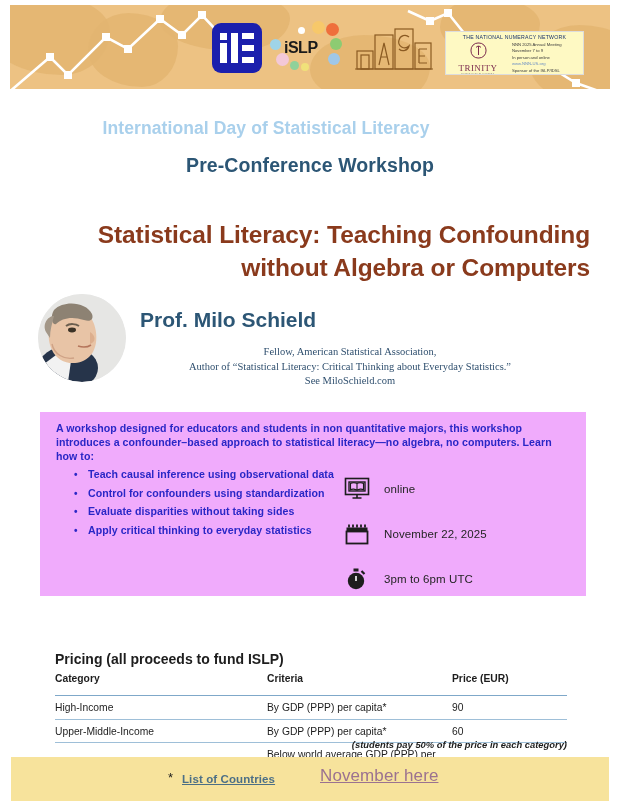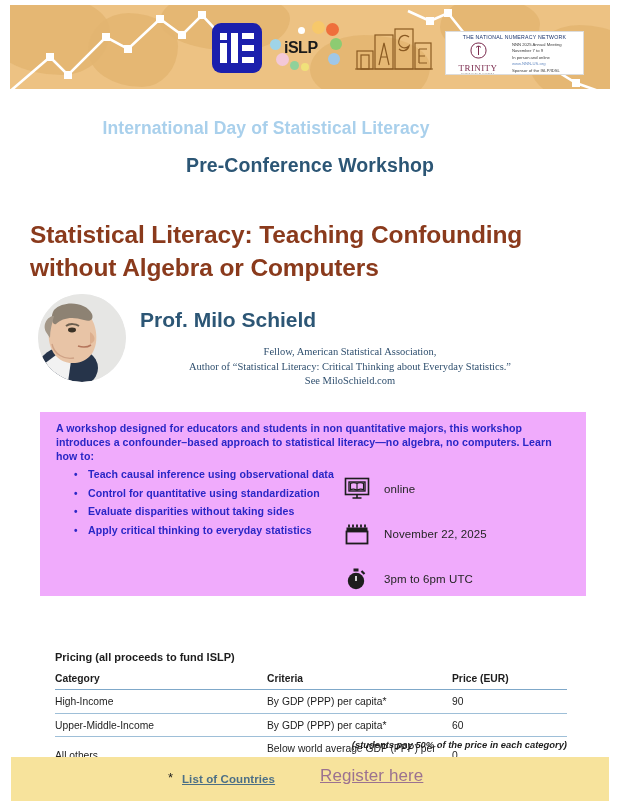--- a/index.html
+++ b/index.html
@@ -32,35 +32,35 @@
   
   .islp{left:258px;top:14px;width:80px;height:56px;}
   .dot{position:absolute;border-radius:50%;}
   .islp-word{position:absolute;left:16px;top:20px;font-weight:bold;font-size:16px;color:#1a1a1a;letter-spacing:-.5px;font-family:"Liberation Sans",sans-serif;}
 
   
   .iase{left:345px;top:20px;width:78px;height:46px;}
   .iase svg{display:block;}
 
   
-  .trinity{left:435px;top:26px;width:137px;height:42px;background:#ffffff;border:1px solid #dcdcdc;overflow:hidden;}
+  .trinity{left:435px;top:26px;width:137px;height:42px;background:#fef9c3;border:1px solid #dcdcdc;overflow:hidden;}
   .tr-title{position:absolute;left:3px;top:2px;right:3px;font-size:5.2px;letter-spacing:.25px;color:#16306b;font-family:"Liberation Sans",sans-serif;text-align:center;font-weight:normal;}
   .tr-left{position:absolute;left:4px;top:10px;width:56px;text-align:center;}
   .tr-name{font-family:"Liberation Serif",serif;color:#7b2b4e;font-size:9px;letter-spacing:.4px;}
   .tr-sub{font-family:"Liberation Serif",serif;color:#8d8d8d;font-size:4.6px;letter-spacing:.6px;margin-top:-1px;}
   .tr-lines{position:absolute;left:66px;top:10px;right:3px;}
   .tr-line{font-size:4.2px;line-height:6.4px;color:#3a3a3a;white-space:nowrap;}
   .tr-line.lk{color:#6b8fc4;}
 
   
   .eyebrow{position:absolute;left:0;top:118px;width:532px;text-align:center;
     font-size:17.5px;font-weight:bold;color:#a9d0ec;letter-spacing:.1px;}
   .subtitle{position:absolute;left:0;top:154px;width:620px;text-align:center;
     font-size:19.5px;font-weight:bold;color:#2c5675;letter-spacing:.1px;}
-  .maintitle{position:absolute;left:30px;top:218px;width:560px;text-align:left;
+  .maintitle{position:absolute;left:30px;top:218px;width:560px;text-align:right;
     font-size:24.5px;font-weight:bold;color:#8a3a1c;line-height:33px;letter-spacing:-.1px;}
 
   
   .portrait{position:absolute;left:38px;top:294px;width:88px;height:88px;border-radius:50%;
     overflow:hidden;background:#e9e9e9;}
   .speaker-name{position:absolute;left:140px;top:308px;width:450px;
     font-size:21px;font-weight:bold;color:#2c5675;}
   .speaker-meta{position:absolute;left:110px;top:345px;width:480px;text-align:center;
     font-family:"Liberation Serif",serif;font-size:10.5px;color:#2f4f6e;line-height:14.5px;}
 
@@ -72,24 +72,24 @@
   .bullets li{position:relative;padding-left:16px;font-size:10.6px;font-weight:bold;color:#2a27c6;
     line-height:13.6px;margin-bottom:5px;letter-spacing:.05px;}
   .bullets li:before{content:"\2022";position:absolute;left:2px;top:0;font-size:10px;}
 
   .details{position:absolute;left:300px;top:58px;width:240px;}
   .drow{display:flex;align-items:center;height:38px;margin-bottom:7px;}
   .dicon{width:34px;height:30px;flex:0 0 34px;display:flex;align-items:center;justify-content:center;}
   .dtext{font-size:11.5px;color:#252525;margin-left:10px;letter-spacing:.1px;}
 
   
-  .pricing-title{position:absolute;left:55px;top:651px;font-size:11px;font-weight:bold;color:#1d1d1d;}
+  .pricing-title{position:absolute;left:55px;top:651px;font-size:14px;font-weight:bold;color:#1d1d1d;}
   .ptable{position:absolute;left:55px;top:648px;width:512px;border-collapse:collapse;}
   .ptable th,.ptable td{text-align:left;font-size:10.3px;color:#1d1d1d;padding:5px 0 4px 0;vertical-align:middle;}
-  .ptable th{font-weight:bold;border-bottom:1.4px solid #7fa8c9;padding-bottom:5px;}
+  .ptable th{font-weight:bold;border-bottom:1.4px solid #7fa8c9;padding-bottom:11px;}
   .ptable td{border-bottom:1.1px solid #9ebfd8;line-height:13.5px;margin-left:48px;}
   .ptable .c1{width:212px;}
   .ptable .c2{width:185px;}
   .ptable .c3{width:115px;}
   .note{position:absolute;left:55px;top:739px;width:512px;text-align:right;
     font-size:9.4px;font-style:italic;font-weight:bold;color:#1d1d1d;}
 
   
   .footer{position:absolute;left:11px;top:757px;width:598px;height:44px;background:#f7e39c;}
   .f-star{position:absolute;left:168px;top:770px;font-size:13px;color:#1d1d1d;}
@@ -227,21 +227,21 @@
     <div>Fellow, American Statistical Association,</div>
     <div>Author of “Statistical Literacy: Critical Thinking about Everyday Statistics.”</div>
     <div>See MiloSchield.com</div>
   </div>
 
   <div class="infobox">
     <div class="desc">A workshop designed for educators and students in non quantitative majors, this workshop introduces a confounder–based  approach to statistical literacy—no algebra, no computers. Learn how to:</div>
 
     <ul class="bullets">
       <li>Teach causal inference using observational data</li>
-      <li>Control for quantitative using standardization</li>
+      <li>Control for confounders using standardization</li>
       <li>Evaluate disparities without taking sides</li>
       <li>Apply critical thinking to everyday statistics</li>
     </ul>
 
     <div class="details">
 
       <div class="drow">
         <div class="dicon">
           <svg width="26" height="24" viewBox="0 0 26 24">
             <rect x="1.5" y="1.5" width="23" height="16" fill="none" stroke="#1d1d1d" stroke-width="1.6"></rect>
@@ -304,15 +304,15 @@
         <td class="c2">Below world average GDP (PPP) per person*</td>
         <td class="c3">0</td>
       </tr>
     </tbody>
   </table>
   <div class="note">(students pay 50% of the price in each category)</div>
 
   <div class="footer"></div>
   <div class="f-star">*</div>
   <a class="f-countries" href="#">List of Countries</a>
-  <a class="f-register" href="#">Register here</a>
+  <a class="f-register" href="#">November here</a>
 
 </div>
 
 </body></html>

